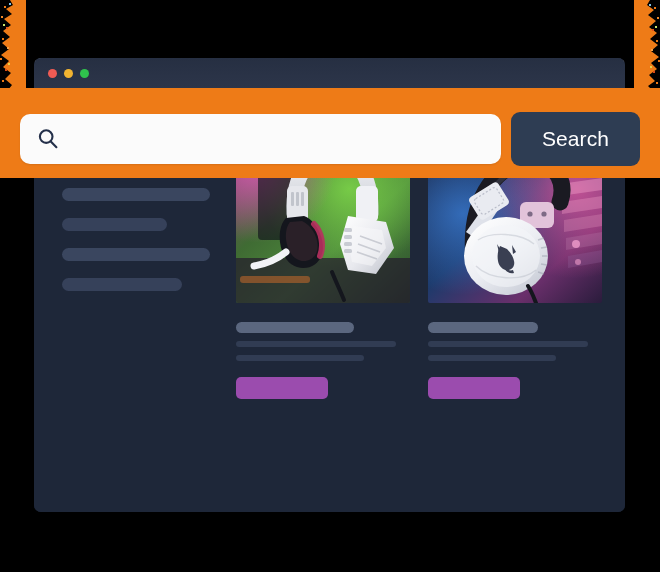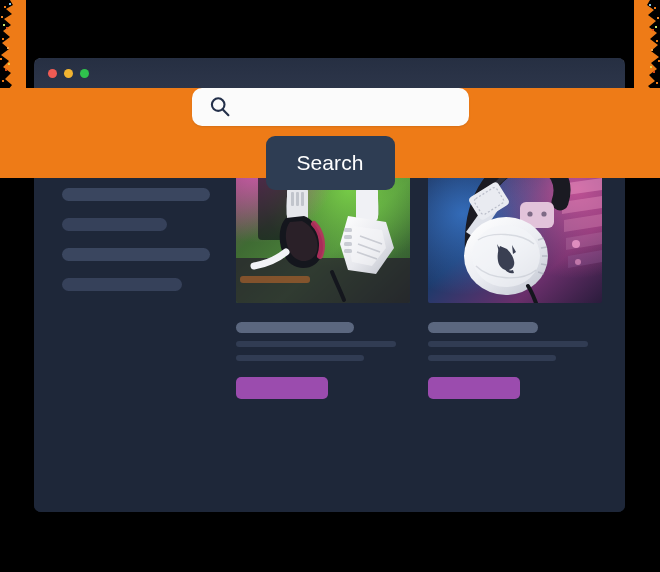--- a/index.html
+++ b/index.html
@@ -185,21 +185,20 @@
     left: 0;
     top: 88px;
     width: 660px;
     height: 102px;
     z-index: 40;
     display: flex;
     align-items: center;
     padding: 0 20px;
     box-sizing: border-box;
     gap: 10px;
-    flex-direction: column;
   }
 
   #search-field {
     flex: 1;
     height: 50px;
     background: #fbfbfb;
     border: none;
     border-radius: 10px;
     display: flex;
     align-items: center;

